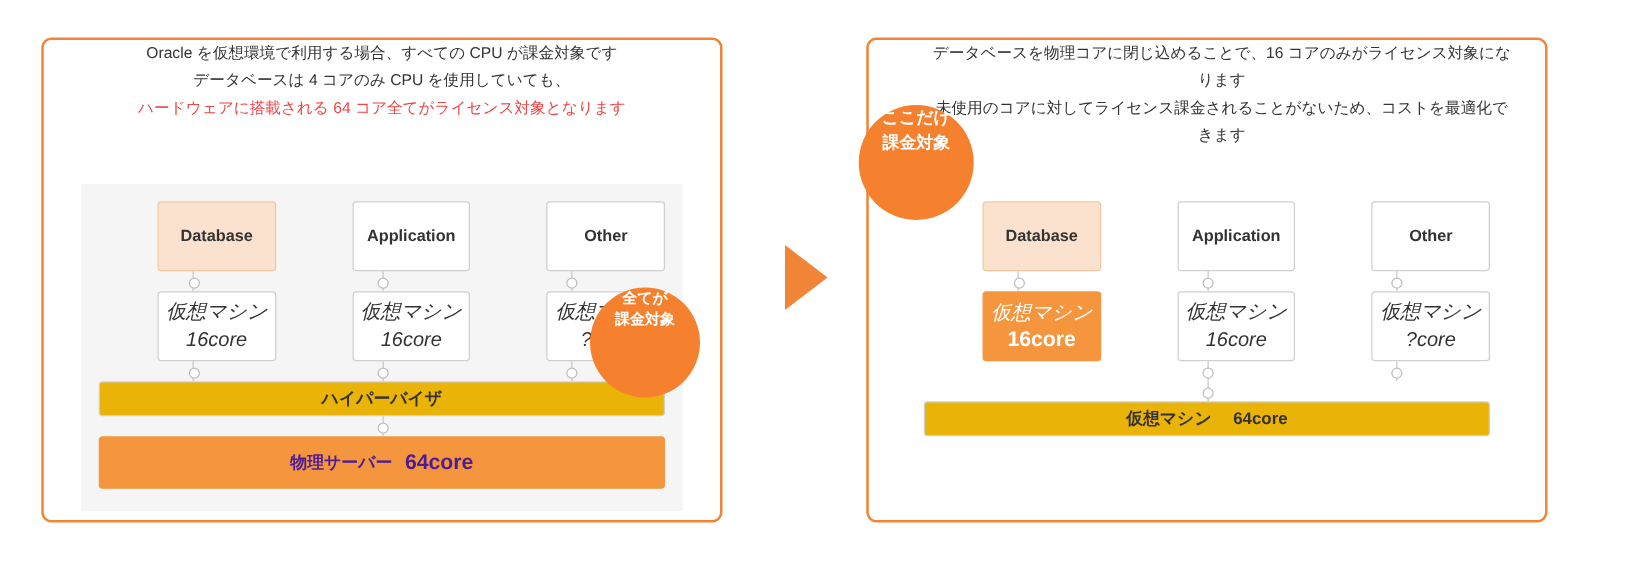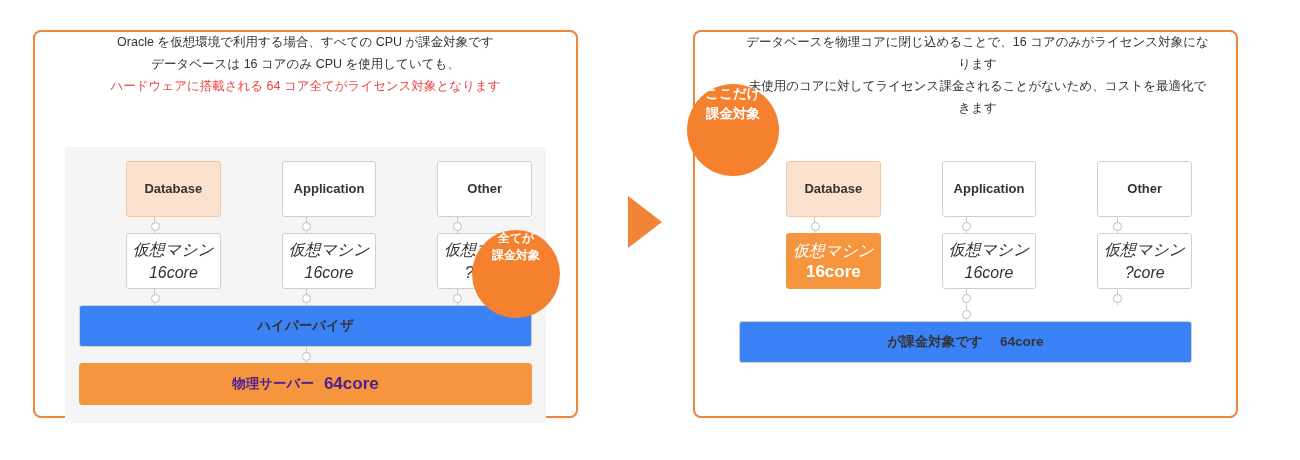--- a/index.html
+++ b/index.html
@@ -114,23 +114,23 @@
   .cell.vm-highlight .big {
     font-size: 17px;
     font-weight: bold;
     line-height: 1.2;
   }
   .cell .sub { font-size: 16px; font-style: italic; }
   .cell .label-strong { font-weight: bold; font-size: 13px; }
 
   .wide {
     border: 1px solid #cfcfcf;
-    background: #3b82f6;
+    background: #eab308;
     border-radius: 3px;
-    height: 42px;
+    height: 28px;
     display: flex;
     align-items: center;
     justify-content: center;
     font-size: 13.5px;
     box-sizing: border-box;
   }
   .wide.orange {
     background: #f5963f;
     border-color: #f5963f;
     color: #4c1d95;
@@ -196,21 +196,21 @@
 </style>
 </head>
 <body>
 
 <div class="stage">
 
   <div class="panel panel-left">
 
     <div class="caption">
       <div>Oracle を仮想環境で利用する場合、すべての CPU が課金対象です</div>
-      <div>データベースは 16 コアのみ CPU を使用していても、</div>
+      <div>データベースは 4 コアのみ CPU を使用していても、</div>
       <div class="red">ハードウェアに搭載される 64 コア全てがライセンス対象となります</div>
     </div>
 
     <div class="diagram diagram-left">
 
       <div class="row">
         <div class="cell db">
           <span class="label-strong">Database</span>
         </div>
         <div class="cell">
@@ -326,21 +326,21 @@
         <div class="stem" style="left:83.4%"></div>
           <div class="dot" style="left:83.4%"></div>
       </div>
 
 
       <div class="connector">
         <div class="stem" style="left:50%"></div>
           <div class="dot" style="left:50%"></div>
       </div>
 
-      <div class="wide bold">が課金対象です　 64core</div>
+      <div class="wide bold">仮想マシン　 64core</div>
     </div>
 
     <div class="badge badge-right">
       <span>ここだけ</span>
       <span>課金対象</span>
     </div>
   </div>
 
 </div>
 

